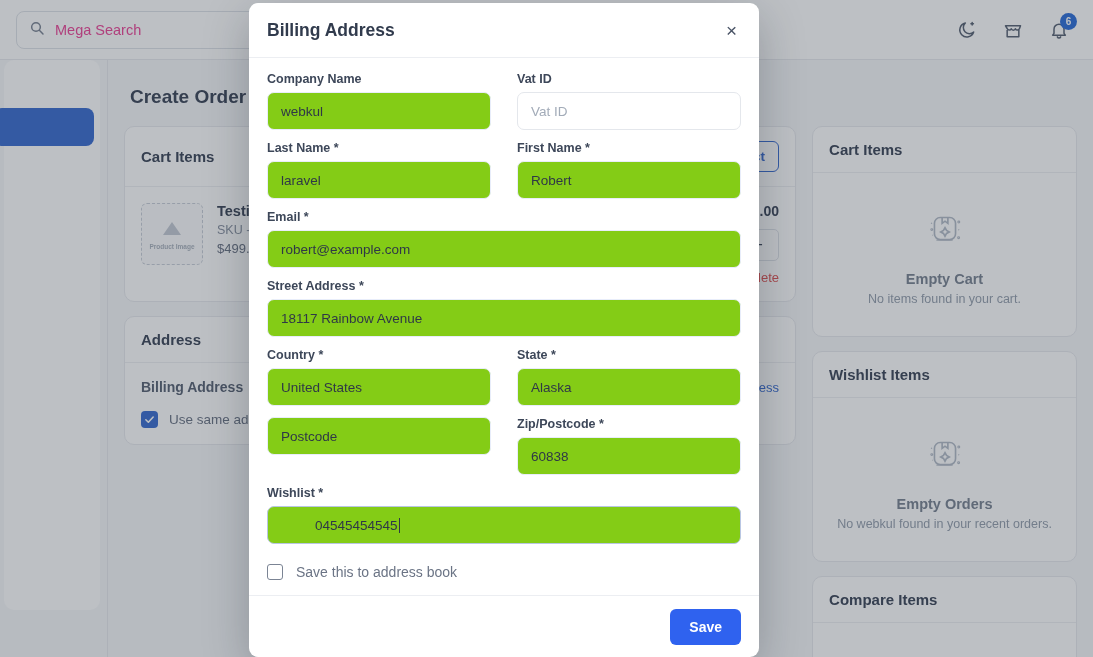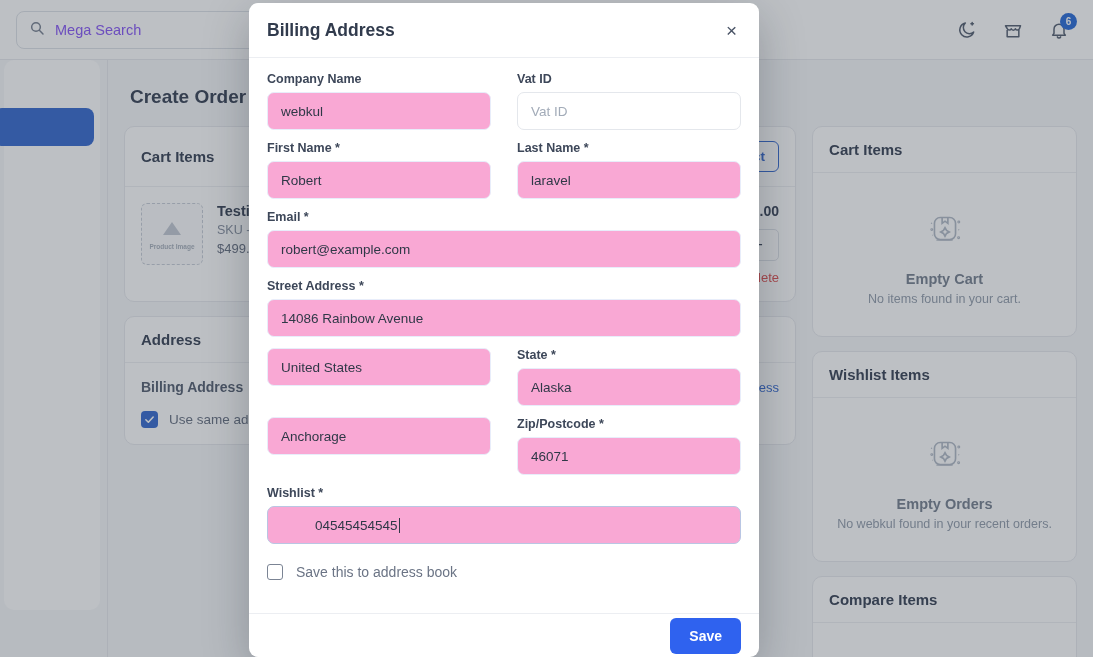--- a/index.html
+++ b/index.html
@@ -18,21 +18,21 @@
   .topbar {
     position: absolute; left: 0; top: 0; width: 1093px; height: 60px;
     background: #fff; border-bottom: 1px solid #e8eaee;
     display: flex; align-items: center; padding: 0 16px;
   }
   .search-box {
     display: flex; align-items: center; gap: 10px;
     width: 245px; height: 38px; padding: 0 12px;
     border: 1px solid #dfe3e8; border-radius: 8px; background: #fff;
   }
-  .search-box .ph { color: #8b5cf6; font-size: 14.5px; }
+  .search-box .ph { color: #ec4899; font-size: 14.5px; }
   .topbar-right {
     margin-left: auto; display: flex; align-items: center; gap: 22px;
     padding-right: 6px;
   }
   .icon-btn { position: relative; width: 24px; height: 24px; color: #5a6475;
               display: flex; align-items: center; justify-content: center; }
   .badge {
     position: absolute; top: -5px; right: -6px;
     min-width: 17px; height: 17px; border-radius: 9px;
     background: #2f6fd8; color: #fff; font-size: 10px; font-weight: 700;
@@ -126,36 +126,36 @@
   }
   .modal-title { font-size: 17.5px; font-weight: 700; color: #313b4d; }
   .close-x { font-size: 19px; color: #4a5466; line-height: 1; padding: 2px 4px; }
 
   .modal-body { flex: 1 1 auto; padding: 14px 18px 0 18px; overflow: hidden; }
   .frow { display: flex; gap: 26px; }
   .fgroup { margin-bottom: 11px; flex: 1; min-width: 0; }
   .flabel { font-size: 12.5px; color: #3d4759; font-weight: 600; margin-bottom: 6px; display: block; }
   .finput {
     width: 100%; height: 38px; border-radius: 7px;
-    background: #f9a8d4; border: 1px solid #e8edfa;
+    background: #84cc16; border: 1px solid #e8edfa;
     font-family: "Liberation Sans", sans-serif;
     font-size: 13.5px; color: #2f3847; padding: 0 13px;
     display: flex; align-items: center;
   }
   .finput.empty { background: #fff; border: 1px solid #e4e7ec; color: #a2abb8; }
   .finput.focused { border: 1px solid #b9c6e3; padding-left: 47px; }
   .caret { display: inline-block; width: 1px; height: 15px; background: #2f3847;
            margin-left: 1px; vertical-align: -3px; }
 
   .savechk-row { display: flex; align-items: center; gap: 13px; margin-top: 20px; }
   .savechk { width: 16px; height: 16px; border: 1.6px solid #7b8494; border-radius: 3px; background:#fff; flex:0 0 auto; }
   .savechk-label { font-size: 14px; color: #6b7485; }
 
   .modal-foot {
-    flex: 0 0 auto; height: 44px; border-top: 1px solid #eceef2;
+    flex: 0 0 auto; height: 62px; border-top: 1px solid #eceef2;
     display: flex; align-items: center; justify-content: flex-end; padding: 0 18px;
   }
   .btn-save {
     background: #2f62ef; color: #fff; border: none; border-radius: 6px;
     padding: 10px 19px; font-size: 14px; font-weight: 700;
     font-family: "Liberation Sans", sans-serif;
   }
 </style>
 </head>
 <body>
@@ -321,56 +321,57 @@
           <div class="finput">webkul</div>
         </div>
         <div class="fgroup">
           <span class="flabel">Vat ID</span>
           <div class="finput empty">Vat ID</div>
         </div>
       </div>
 
       <div class="frow">
         <div class="fgroup">
+          <span class="flabel">Last Name *</span>
+          <div class="finput">laravel</div>
+        </div>
+        <div class="fgroup">
           <span class="flabel">First Name *</span>
           <div class="finput">Robert</div>
-        </div>
-        <div class="fgroup">
-          <span class="flabel">Last Name *</span>
-          <div class="finput">laravel</div>
         </div>
       </div>
 
       <div class="fgroup">
         <span class="flabel">Email *</span>
         <div class="finput">robert@example.com</div>
       </div>
 
       <div class="fgroup">
         <span class="flabel">Street Address *</span>
-        <div class="finput">14086 Rainbow Avenue</div>
+        <div class="finput">18117 Rainbow Avenue</div>
       </div>
 
       <div class="frow">
         <div class="fgroup">
+          <span class="flabel">Country *</span>
           <div class="finput">United States</div>
         </div>
         <div class="fgroup">
           <span class="flabel">State *</span>
           <div class="finput">Alaska</div>
         </div>
       </div>
 
       <div class="frow">
         <div class="fgroup">
-          <div class="finput">Anchorage</div>
+          <div class="finput">Postcode</div>
         </div>
         <div class="fgroup">
           <span class="flabel">Zip/Postcode *</span>
-          <div class="finput">46071</div>
+          <div class="finput">60838</div>
         </div>
       </div>
 
       <div class="fgroup">
         <span class="flabel">Wishlist *</span>
         <div class="finput focused">
           <span>04545454545</span>
             <span class="caret"></span>
         </div>
       </div>

